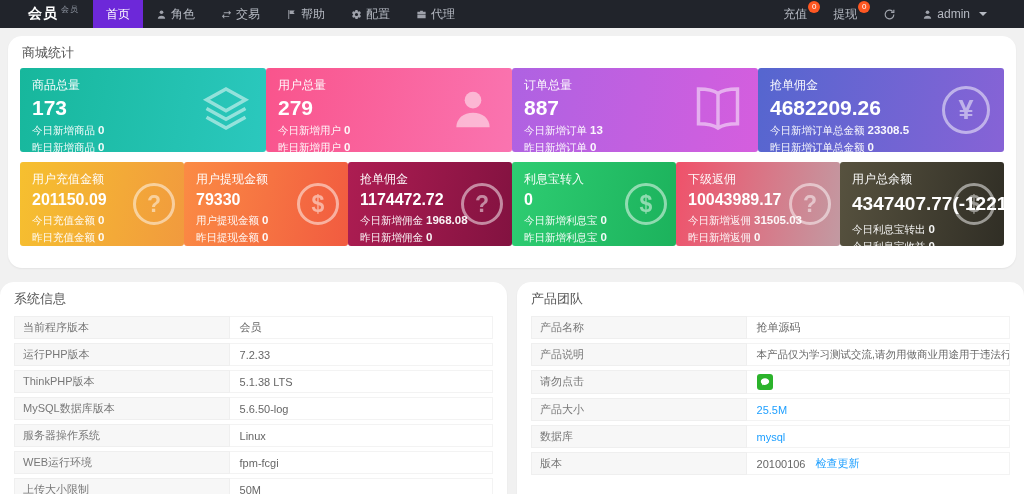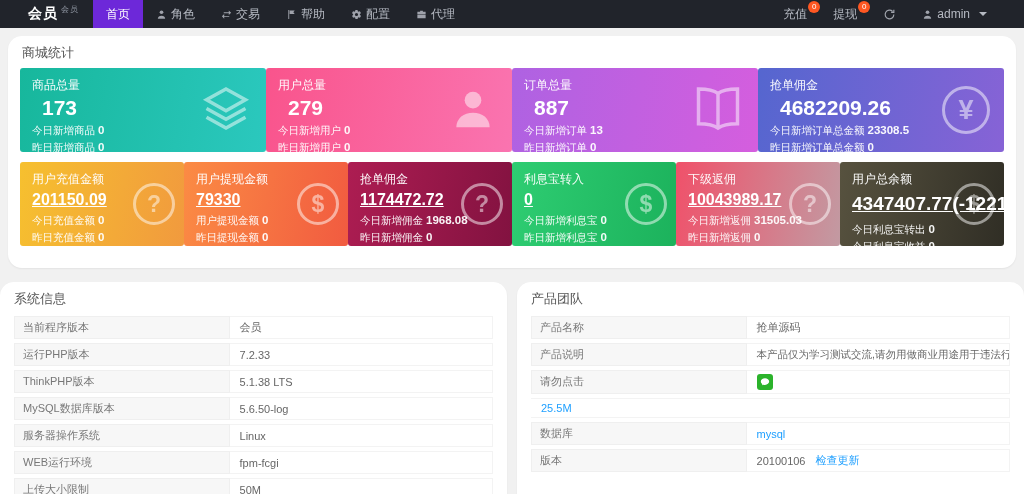--- a/index.html
+++ b/index.html
@@ -27,22 +27,22 @@
   
   .content { padding:8px 8px 0; }
   .panel { background:#fff; border-radius:14px; box-shadow:0 1px 2px rgba(0,0,0,.06); }
   .panel-title { padding:8px 14px 6px; font-size:13px; color:#555; }
 
   
   .cards { display:flex; padding:0 12px; margin-bottom:10px; }
   .stats-panel { padding-bottom:12px; }
   .stat-card { flex:1; height:84px; border-radius:3px; color:#fff; position:relative; padding:9px 12px; overflow:hidden; }
   .stat-title { font-size:12px; opacity:.97; }
-  .stat-value { font-size:21px; font-weight:bold; line-height:1.2; margin:1px 10px 2px; white-space:nowrap; }
-  .cards.small .stat-value { font-size:16px; margin:2px 0 3px;text-decoration:underline; }
+  .stat-value { font-size:21px; font-weight:bold; line-height:1.2; margin:1px 0 2px; white-space:nowrap; }
+  .cards.small .stat-value { font-size:16px; margin:2px 0 3px; }
   .stat-card.tiny .stat-value { font-size:19px; margin:5px 0 5px; }
   .stat-line { font-size:10.5px; line-height:1.5; opacity:.95; white-space:nowrap; }
   .stat-line b { margin-left:3px; font-size:11.5px; }
   .stat-icon { position:absolute; right:14px; top:50%; transform:translateY(-50%); opacity:.5; }
   .cards.small .stat-icon { right:9px; }
   .icon-circle { width:48px; height:48px; border:3px solid #fff; border-radius:50%;
                  display:flex; align-items:center; justify-content:center; font-size:27px; font-weight:bold; }
   .cards.small .icon-circle { width:42px; height:42px; font-size:23px; }
 
   
@@ -317,20 +317,21 @@
         <div class="info-label">请勿点击</div>
         <div class="info-value">
           <span class="wechat-icon">
               <svg width="10" height="10" viewBox="0 0 24 24" fill="#fff">
                 <path d="M12 3C6.5 3 2 6.6 2 11c0 2.5 1.4 4.7 3.6 6.1L4.8 20l3.3-1.7c1.2.4 2.5.6 3.9.6 5.5 0 10-3.6 10-8S17.5 3 12 3z"></path>
               </svg>
             </span>
         </div>
       </div>
       <div class="info-row">
+        <div class="info-label">产品大小</div>
         <div class="info-value">
             <span class="link">25.5M</span>
           </div>
       </div>
       <div class="info-row">
         <div class="info-label">数据库</div>
         <div class="info-value">
             <span class="link">mysql</span>
           </div>
       </div>

